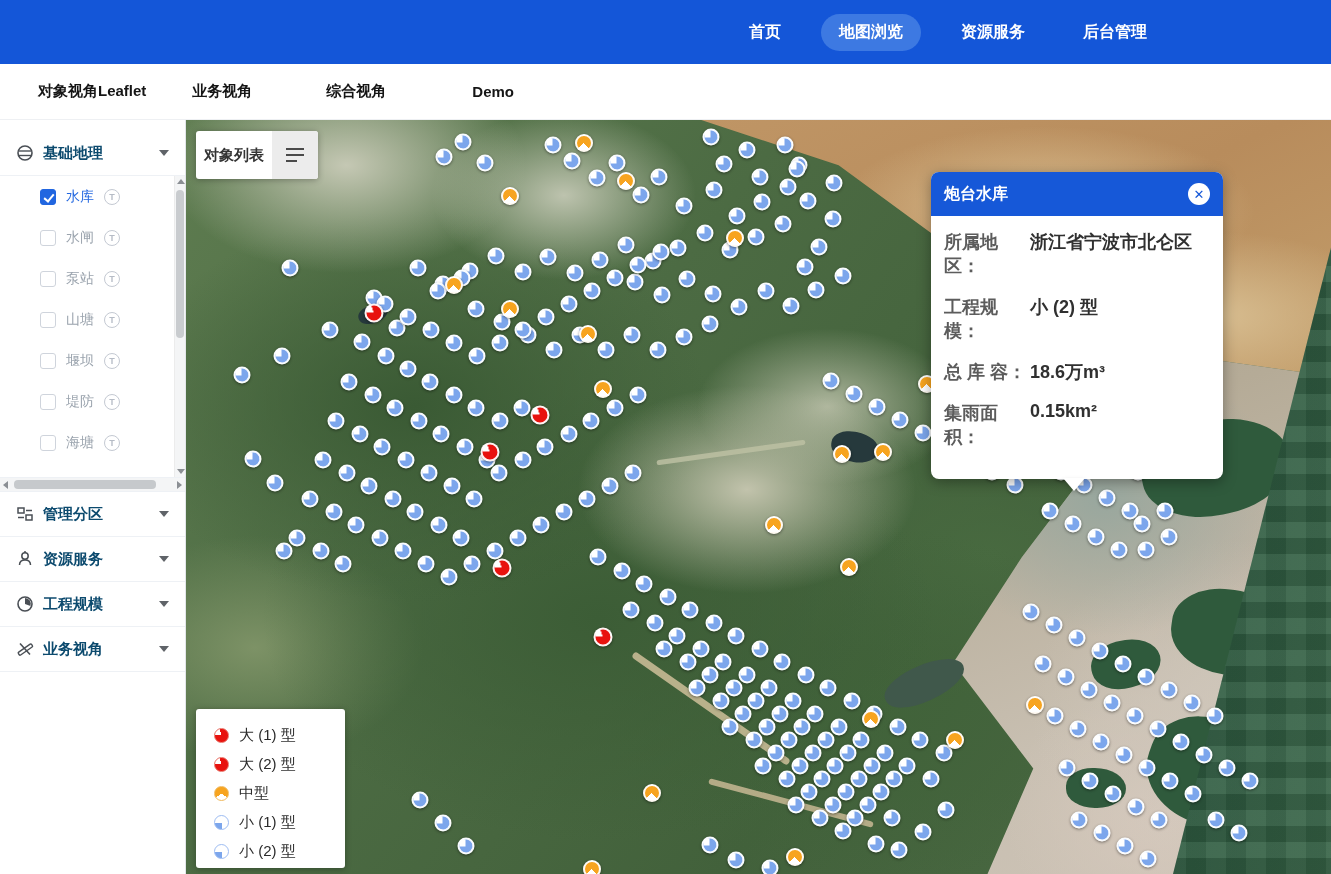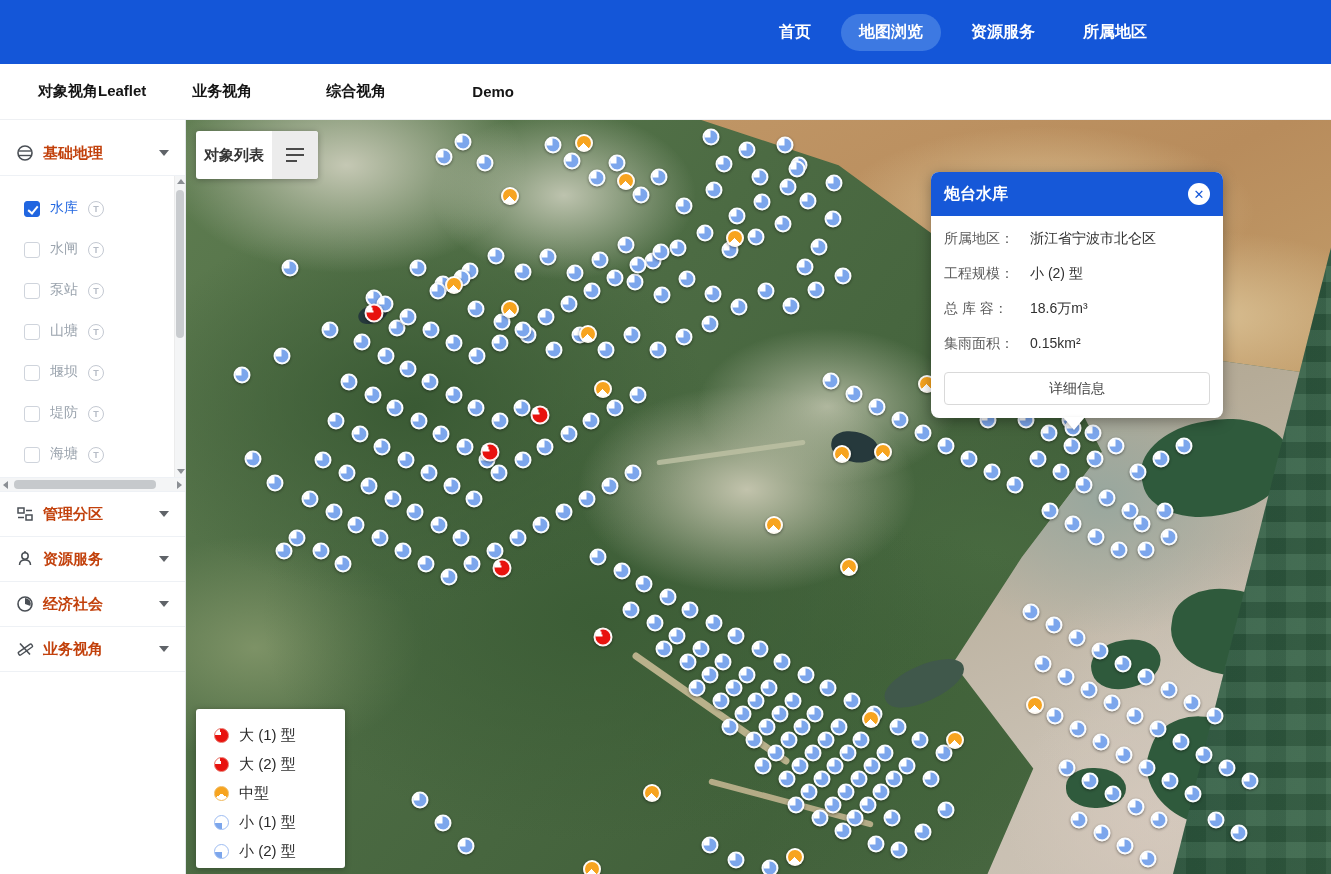--- a/index.html
+++ b/index.html
@@ -7,43 +7,43 @@
     --marker-blue:#7ca6ec; --marker-orange:#f7a41f; --marker-red:#e8120e;
   }
   *{box-sizing:border-box;margin:0;padding:0;}
   html,body{width:1331px;height:874px;overflow:hidden;}
   body{font-family:"Liberation Sans","DejaVu Sans",sans-serif;background:#fff;}
 
   
   .topbar{height:64px;background:var(--header-blue);display:flex;align-items:center;padding:0 16px;}
   .brand{display:flex;align-items:center;gap:12px;}
   .brand-title{color:#fff;font-size:21px;font-weight:600;letter-spacing:.5px;}
-  .topnav{margin-left:auto;margin-right:150px;display:flex;align-items:center;gap:12px;}
+  .topnav{margin-left:auto;margin-right:150px;display:flex;align-items:center;gap:22px;}
   .topnav-item{color:#fff;font-size:16px;font-weight:700;padding:8px 18px;border-radius:19px;cursor:pointer;white-space:nowrap;}
   .topnav-item.active{background:var(--pill-blue);}
 
   
   .subnav{height:56px;background:#fff;display:flex;align-items:center;padding:0 10px;border-bottom:1px solid #eef0f3;}
   .subnav-item{font-size:15px;font-weight:700;color:#151515;cursor:pointer;white-space:nowrap;}
   .subnav-item.pill{background:var(--accent);color:#fff;padding:10px 22px;border-radius:20px;}
   .sn1{margin-left:28px;} .sn2{margin-left:46px;} .sn3{margin-left:74px;} .sn4{margin-left:86px;}
 
   
   .content{display:flex;height:754px;}
   .sidebar{width:186px;background:#fff;border-right:1px solid #e3e6ea;position:relative;padding-top:11px;flex:none;}
 
   .group-row{height:45px;display:flex;align-items:center;padding:0 16px;border-bottom:1px solid #eef1f5;cursor:pointer;background:#fff;}
   .group-row .g-icon{width:18px;height:18px;margin-right:9px;flex:none;}
-  .group-label{font-size:15px;font-weight:700;color:#c2410c;flex:1;}
+  .group-label{font-size:15px;font-weight:700;color:#0c4a6e;flex:1;}
   .group-row.active .group-label{color:var(--accent);}
   .caret-down{width:0;height:0;border-left:5px solid transparent;border-right:5px solid transparent;border-top:6px solid #5f6368;}
   .caret-up{width:0;height:0;border-left:5px solid transparent;border-right:5px solid transparent;border-bottom:6px solid var(--accent);}
 
   .layers-panel{position:relative;height:302px;border-bottom:1px solid #eef1f5;overflow:hidden;}
-  .layer-row{height:41px;display:flex;align-items:flex-end;padding-left:24px;cursor:pointer;}
+  .layer-row{height:41px;display:flex;align-items:center;padding-left:40px;cursor:pointer;}
   .checkbox{width:16px;height:16px;border-radius:3px;border:1px solid #cfd4dc;background:#fff;margin-right:10px;position:relative;flex:none;}
   .checkbox.checked{background:var(--accent);border-color:var(--accent);}
   .checkbox.checked::after{content:"";position:absolute;left:5px;top:2px;width:4px;height:8px;border:solid #fff;border-width:0 2px 2px 0;transform:rotate(40deg);}
   .layer-label{font-size:14px;color:#9aa3ad;margin-right:10px;}
   .layer-row.checked .layer-label{color:var(--accent);}
   .info-icon{width:16px;height:16px;border-radius:50%;border:1px solid #c4c9d2;color:#b6bcc6;font-size:9px;font-weight:700;display:flex;align-items:center;justify-content:center;cursor:pointer;}
 
   .vscroll{position:absolute;right:0;top:0;width:11px;height:100%;background:#f4f5f6;border-left:1px solid #ececec;}
   .vscroll .arr-up{position:absolute;top:3px;left:2px;width:0;height:0;border-left:4px solid transparent;border-right:4px solid transparent;border-bottom:5px solid #8b8f94;}
   .vscroll .arr-dn{position:absolute;bottom:3px;left:2px;width:0;height:0;border-left:4px solid transparent;border-right:4px solid transparent;border-top:5px solid #8b8f94;}
@@ -118,42 +118,42 @@
   .legend-label{font-size:15px;color:#2c2c2c;}
 
   
   .popup{position:absolute;left:745px;top:52px;width:292px;background:#fff;border-radius:8px;
     box-shadow:0 3px 14px rgba(0,0,0,.35);}
   .popup-header{height:44px;background:var(--popup-blue);border-radius:8px 8px 0 0;display:flex;align-items:center;padding:0 13px;}
   .popup-title{color:#fff;font-size:16px;font-weight:700;flex:1;}
   .popup-close{width:22px;height:22px;border-radius:50%;background:#fff;color:var(--popup-blue);font-size:13px;font-weight:700;
     display:flex;align-items:center;justify-content:center;cursor:pointer;line-height:1;}
   .popup-body{padding:14px 13px 13px;}
-  .popup-row{display:flex;font-size:14px;margin-bottom:17px;}
+  .popup-row{display:flex;font-size:18px;margin-bottom:17px;font-weight:bold;}
   .popup-row .pl{width:86px;color:#5c5c5c;flex:none;}
   .popup-row .pv{color:#303030;}
   .popup-btn{width:100%;height:33px;background:#fff;border:1px solid #d9d9d9;border-radius:4px;font-size:14px;color:#444;
     font-family:inherit;cursor:pointer;margin-top:2px;}
   .popup-tail{position:absolute;left:132px;bottom:-12px;width:0;height:0;
     border-left:11px solid transparent;border-right:11px solid transparent;border-top:13px solid #fff;
     filter:drop-shadow(0 2px 2px rgba(0,0,0,.18));}
 
   svg{display:block;}
 </style>
 </head>
 <body>
 
 <div class="app">
 
   <header class="topbar">
     <nav class="topnav">
       <span class="topnav-item">首页</span>
       <span class="topnav-item active">地图浏览</span>
       <span class="topnav-item">资源服务</span>
-      <span class="topnav-item">所属地区</span>
+      <span class="topnav-item">后台管理</span>
     </nav>
   </header>
 
   <nav class="subnav">
     <span class="subnav-item sn1">对象视角Leaflet</span>
     <span class="subnav-item sn2">业务视角</span>
     <span class="subnav-item sn3">综合视角</span>
     <span class="subnav-item sn4">Demo</span>
   </nav>
 
@@ -251,21 +251,21 @@
           <line x1="9" y1="1" x2="9" y2="3" stroke="#4a4f55" stroke-width="1.5"></line>
         </svg>
         <span class="group-label">资源服务</span>
         <span class="caret-down"></span>
       </div>
       <div class="group-row">
         <svg class="g-icon" viewBox="0 0 18 18">
           <circle cx="9" cy="9" r="7" fill="none" stroke="#4a4f55" stroke-width="1.6"></circle>
           <path d="M9 9 L9 3 A6 6 0 0 1 14.5 11 Z" fill="#4a4f55"></path>
         </svg>
-        <span class="group-label">经济社会</span>
+        <span class="group-label">工程规模</span>
         <span class="caret-down"></span>
       </div>
       <div class="group-row">
         <svg class="g-icon" viewBox="0 0 18 18">
           <rect x="1" y="8" width="16" height="3.4" rx="1" transform="rotate(-35 9 9)" fill="none" stroke="#4a4f55" stroke-width="1.4"></rect>
           <line x1="4" y1="3.5" x2="14" y2="14.5" stroke="#4a4f55" stroke-width="1.6"></line>
         </svg>
         <span class="group-label">业务视角</span>
         <span class="caret-down"></span>
       </div>
@@ -662,19 +662,18 @@
             <span class="pv">小 (2) 型</span>
           </div>
           <div class="popup-row">
             <span class="pl">总 库 容：</span>
             <span class="pv">18.6万m³</span>
           </div>
           <div class="popup-row">
             <span class="pl">集雨面积：</span>
             <span class="pv">0.15km²</span>
           </div>
-          <button class="popup-btn">详细信息</button>
         </div>
         <span class="popup-tail"></span>
       </div>
     </div>
   </div>
 </div>
 
 </body></html>

